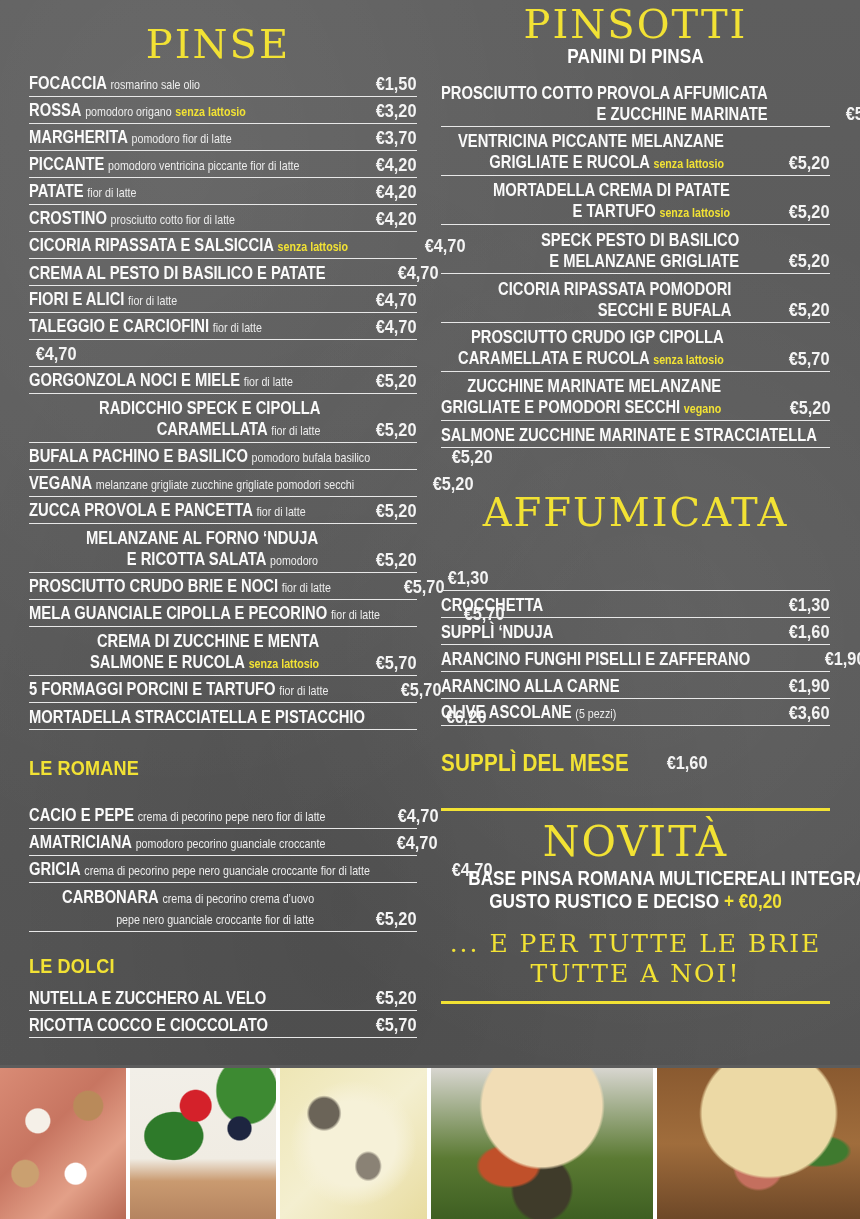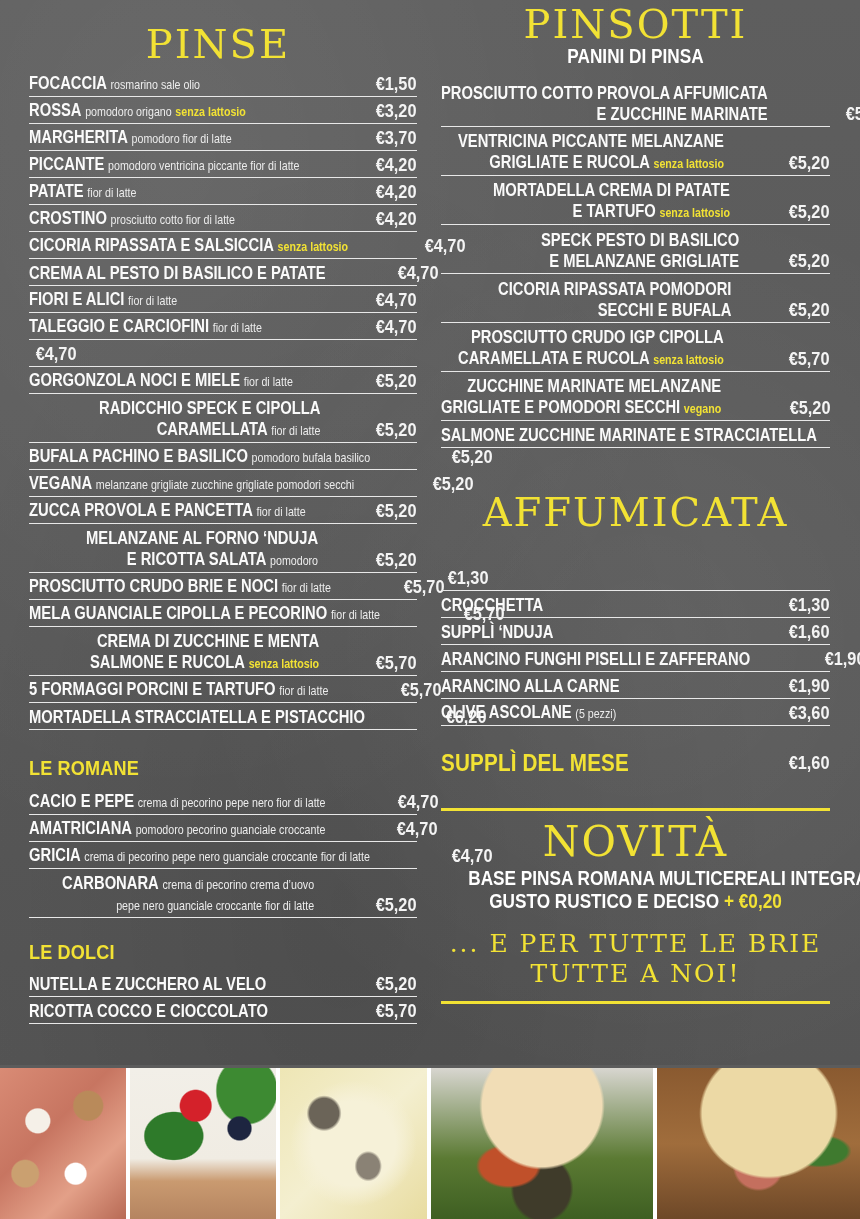--- a/index.html
+++ b/index.html
@@ -164,21 +164,21 @@
           <div class="name-wrap"><span class="name-inner"><span class="nm">5 FORMAGGI PORCINI E TARTUFO</span> <span class="desc">fior di latte</span></span></div>
           <span class="price">€5,70</span>
         </div>
         <div class="row">
           <div class="name-wrap"><span class="name-inner"><span class="nm">MORTADELLA STRACCIATELLA E PISTACCHIO</span></span></div>
           <span class="price">€6,20</span>
         </div>
       </div>
 
     <div class="section-title" style="margin-top:26px;height:28px;">LE ROMANE</div>
-    <div id="romane-list" style="margin-top:4px;">
+    <div id="romane-list" style="margin-top:18px;">
         <div class="row">
           <div class="name-wrap"><span class="name-inner"><span class="nm">CACIO E PEPE</span> <span class="desc">crema di pecorino pepe nero fior di latte</span></span></div>
           <span class="price">€4,70</span>
         </div>
         <div class="row">
           <div class="name-wrap"><span class="name-inner"><span class="nm">AMATRICIANA</span> <span class="desc">pomodoro pecorino guanciale croccante</span></span></div>
           <span class="price">€4,70</span>
         </div>
         <div class="row">
           <div class="name-wrap"><span class="name-inner"><span class="nm">GRICIA</span> <span class="desc">crema di pecorino pepe nero guanciale croccante fior di latte</span></span></div>
@@ -261,21 +261,21 @@
         <div class="row">
           <div class="name-wrap"><span class="name-inner"><span class="nm">ARANCINO ALLA CARNE</span></span></div>
           <span class="price">€1,90</span>
         </div>
         <div class="row">
           <div class="name-wrap"><span class="name-inner"><span class="nm">OLIVE ASCOLANE</span> <span class="desc">(5 pezzi)</span></span></div>
           <span class="price">€3,60</span>
         </div>
       </div>
 
-    <div style="display:flex;justify-content:space-between;align-items:center;margin-top:20px;height:34px;">
+    <div style="display:flex;justify-content:flex-start;align-items:center;margin-top:20px;height:34px;">
       <span class="section-title" style="font-size:24px;">SUPPLÌ DEL MESE</span>
       <span class="price">€1,60</span>
     </div>
 
     <div class="yellow-rule" style="margin-top:28px;"></div>
     <h1 class="serif-title" style="font-size:42px;height:50px;line-height:54px;margin-top:4px;">NOVITÀ</h1>
     <div class="sub-title" style="font-size:20px;line-height:23px;margin-top:2px;white-space:nowrap;">BASE PINSA ROMANA MULTICEREALI INTEGRALE</div>
     <div class="sub-title" style="font-size:20px;line-height:23px;white-space:nowrap;">
       <span>GUSTO RUSTICO E DECISO</span>
       <span style="color:#f2e234;">+ €0,20</span>

